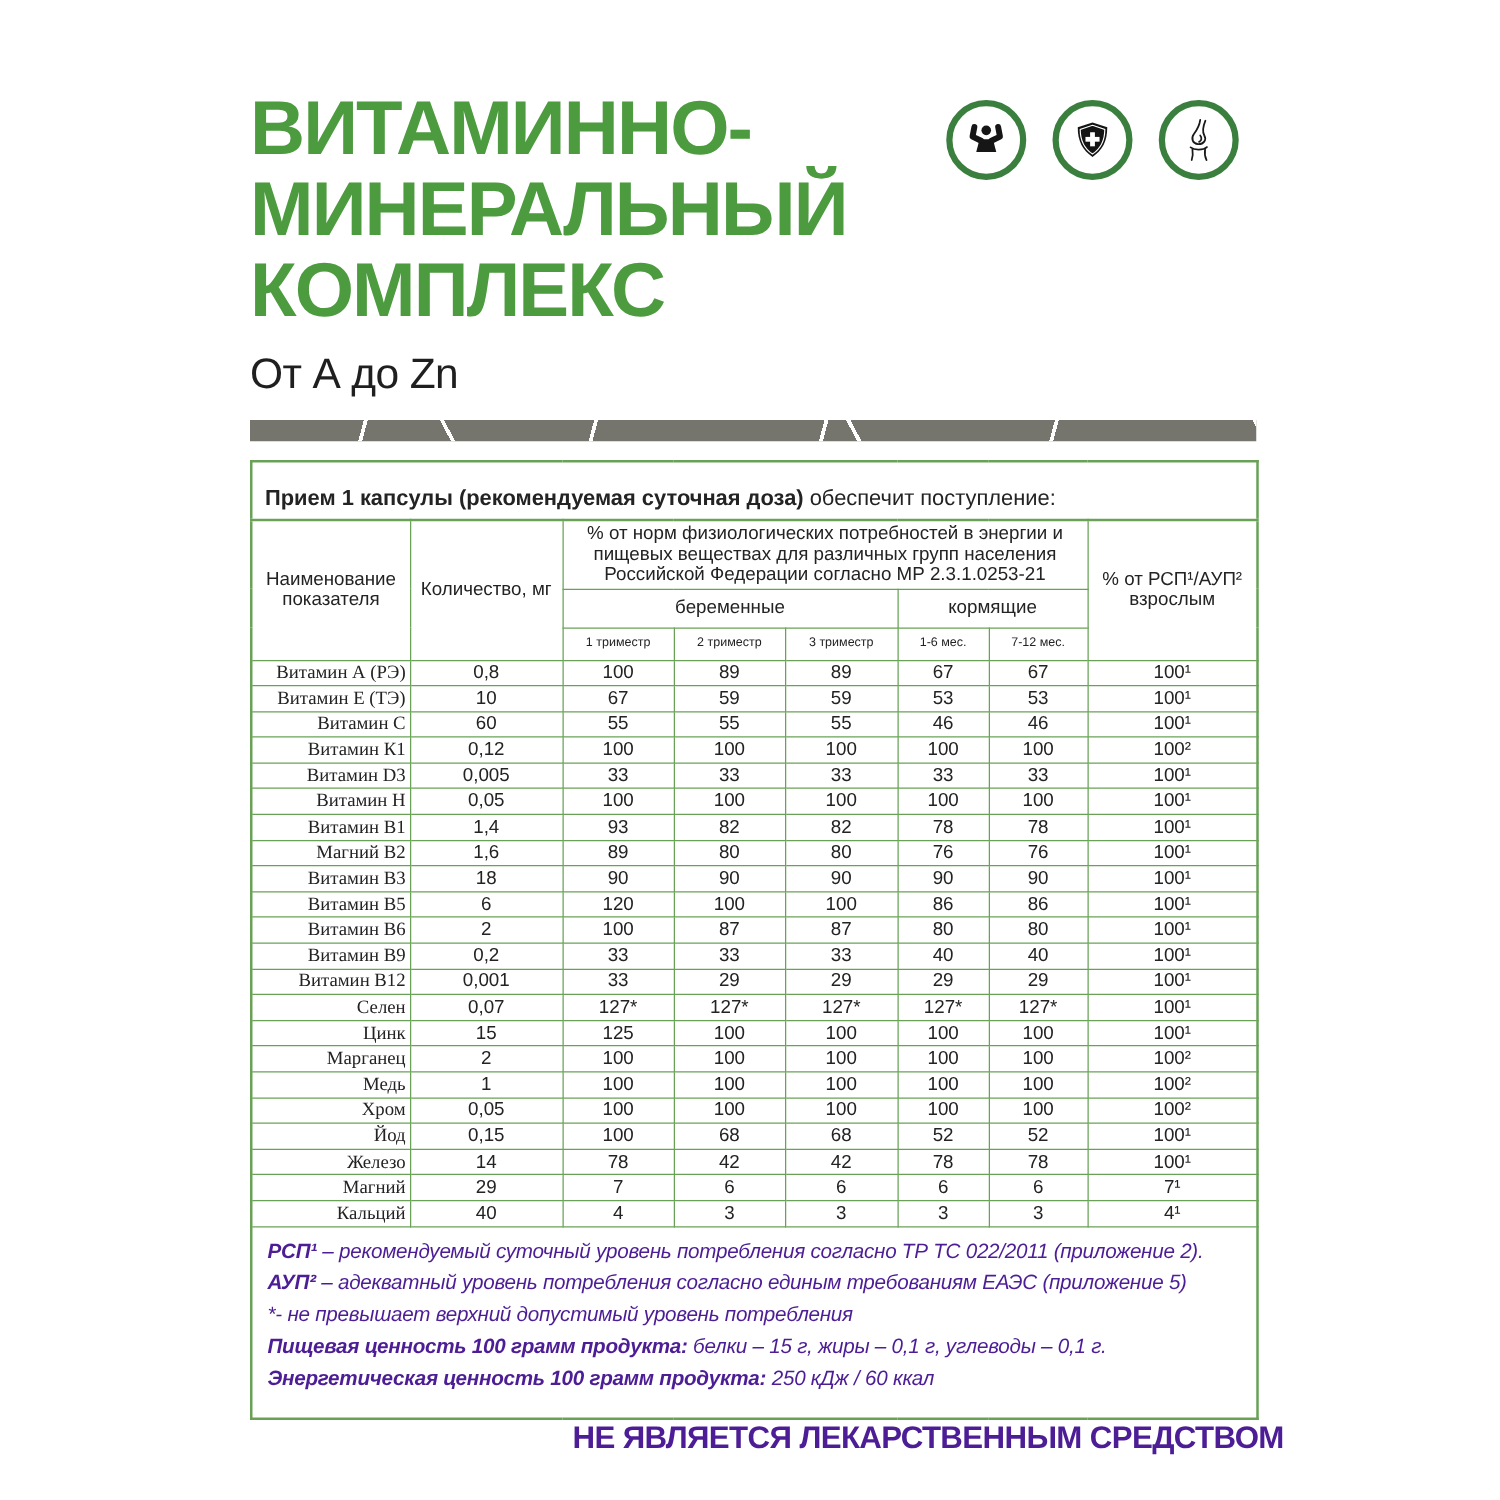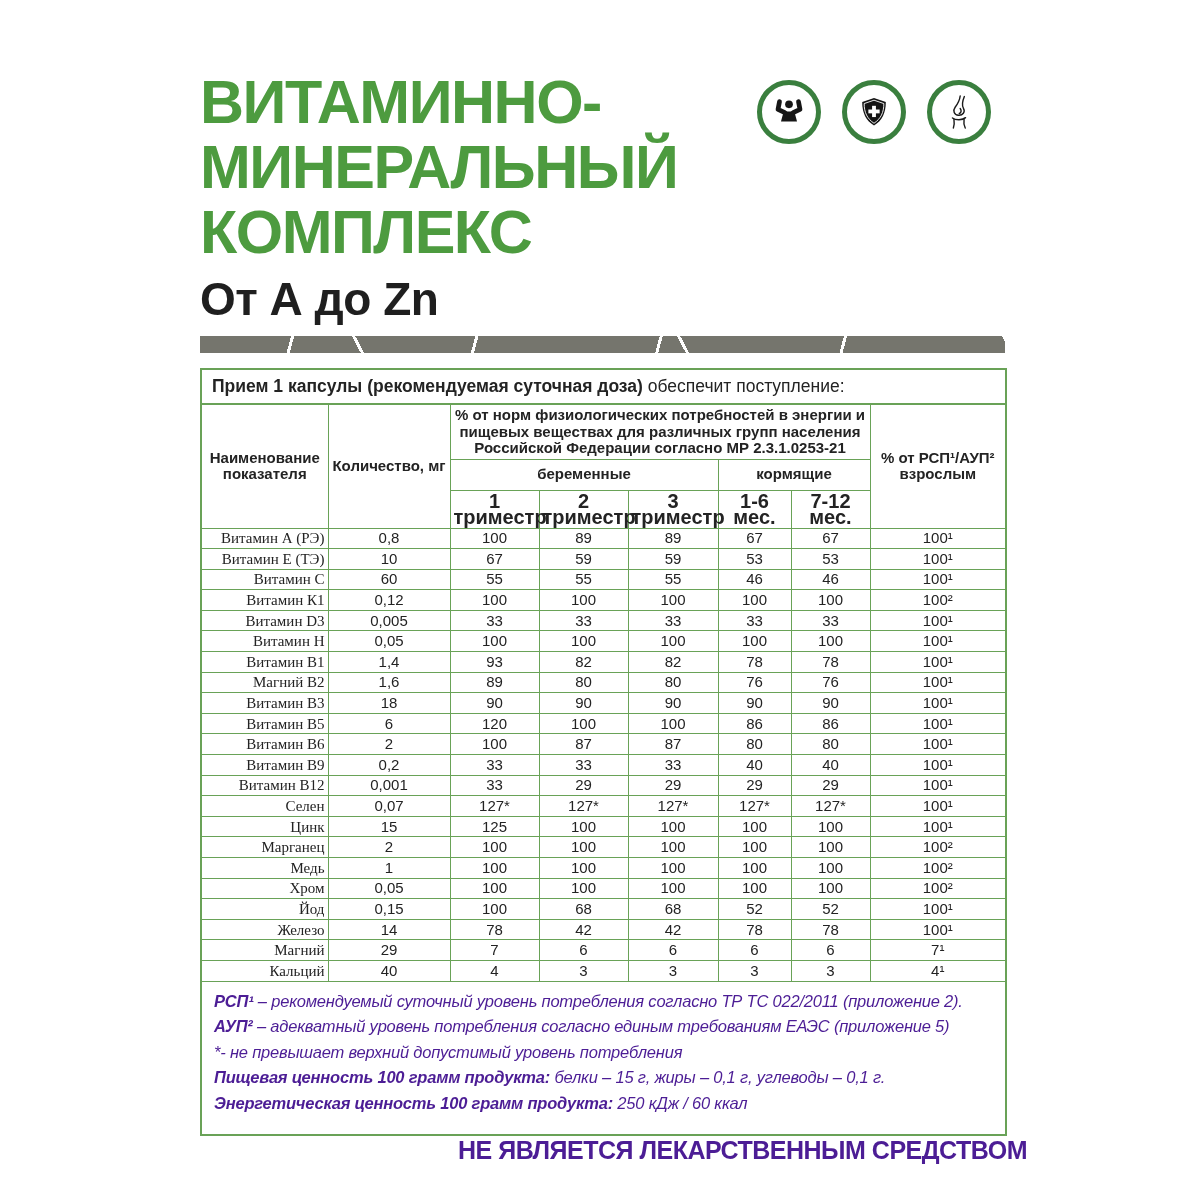--- a/index.html
+++ b/index.html
@@ -14,21 +14,21 @@
     position:relative;width:1080px;height:1200px;background:#fff;overflow:hidden;
     font-family:"Liberation Sans",sans-serif;color:var(--ink);
   }
   .title{
     position:absolute;left:200px;top:70px;
     font-size:61px;line-height:65px;font-weight:bold;letter-spacing:-1.5px;
     color:var(--green-title);
   }
   .subtitle{
     position:absolute;left:200px;top:281px;
-    font-size:46px;line-height:36px;font-weight:bold;color:#1f1f1f;letter-spacing:-0.5px;text-align:center;
+    font-size:34px;line-height:36px;font-weight:normal;color:#1f1f1f;letter-spacing:-0.5px;text-align:center;
   }
   .icons{position:absolute;left:757px;top:80px;display:flex;gap:21px;}
   .icon-circle{
     width:54px;height:54px;border:5px solid var(--green-ring);border-radius:50%;
     background:#fff;display:flex;align-items:center;justify-content:center;
   }
   .icon-circle svg{display:block;}
   .gray-bar{
     position:absolute;left:200px;top:336px;width:805px;height:17px;
     background-color:var(--gray-bar);
@@ -38,28 +38,28 @@
   }
   .table-wrap{position:absolute;left:200px;top:368px;width:805px;}
   table.nutrition{
     width:805px;border-collapse:collapse;table-layout:fixed;
     border:2px solid var(--green-border);
   }
   table.nutrition td,table.nutrition th{
     border:1px solid var(--green-border);color:var(--ink);
   }
   tr.caption-row td{
-    height:33px;font-size:17.5px;text-align:left;padding:0 0 0 10px;
+    height:33px;font-size:17.5px;text-align:left;padding:12px 0 0 10px;
     border-bottom:2px solid var(--green-border);
   }
   tr.caption-row .cap-bold{font-weight:bold;}
-  thead th{font-weight:bold;font-size:15px;line-height:16.5px;padding:2px 3px;text-align:center;}
+  thead th{font-weight:normal;font-size:15px;line-height:16.5px;padding:2px 3px;text-align:center;}
   tr.hrow-1 th{height:48px;}
   tr.hrow-2 th{height:26px;}
-  tr.hrow-3 th{height:21px;font-size:20px;}
+  tr.hrow-3 th{height:21px;font-size:10px;}
   tbody td{
     height:17.6px;font-size:15px;line-height:16px;padding:1px 3px;text-align:center;
   }
   tbody td.left{text-align:right;padding-left:16px;font-family:Liberation Serif, serif;}
   tfoot td{
     height:138px;vertical-align:top;text-align:left;padding:7px 12px;
   }
   .footnote-line{
     font-style:italic;font-size:16.5px;line-height:25.5px;color:#4c1d95;letter-spacing:-0.2px;
   }

